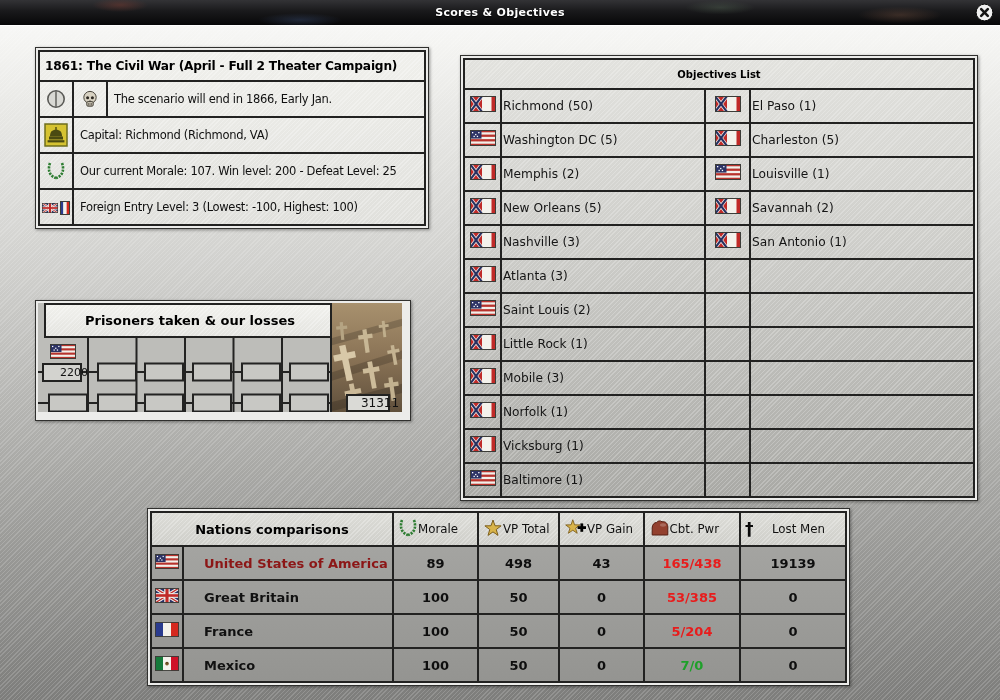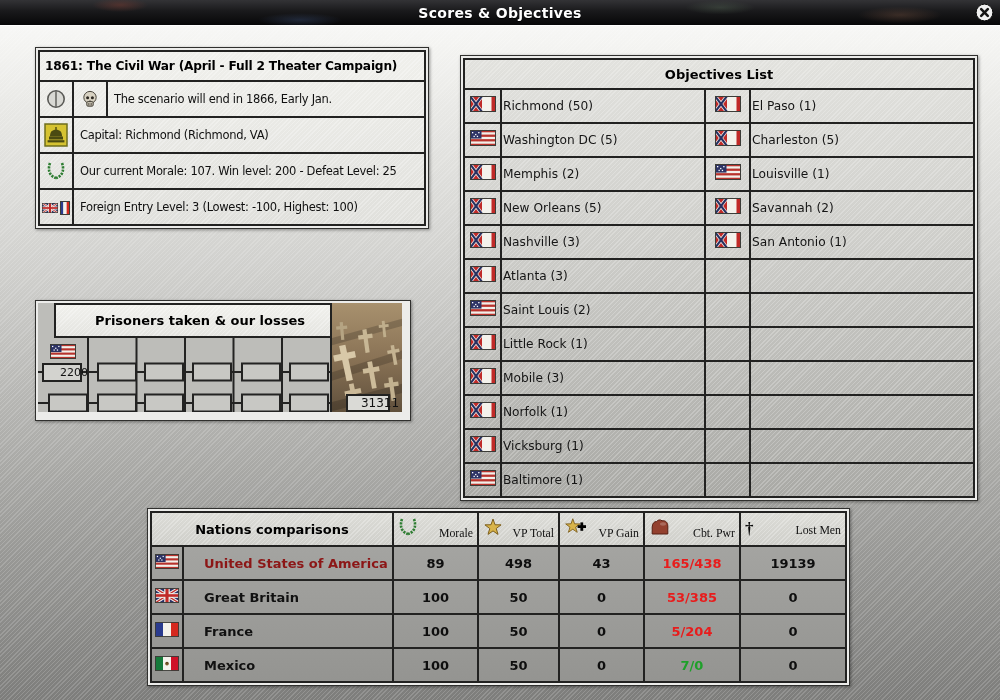--- a/index.html
+++ b/index.html
@@ -8,21 +8,21 @@
 
   
   .titlebar { position:absolute; left:0; top:0; width:1000px; height:25px;
       background:
         radial-gradient(40px 10px at 12% 20%, rgba(120,60,50,.5), transparent 70%),
         radial-gradient(60px 10px at 30% 80%, rgba(60,80,120,.4), transparent 70%),
         radial-gradient(50px 10px at 72% 30%, rgba(90,110,90,.35), transparent 70%),
         radial-gradient(60px 12px at 90% 60%, rgba(130,90,70,.35), transparent 70%),
         linear-gradient(180deg,#333336 0%,#19191b 45%,#070708 100%);
       display:flex; align-items:center; justify-content:center; }
-  .titlebar-title { color:#ffffff; font-weight:bold; font-size:14px; letter-spacing:.3px;
+  .titlebar-title { color:#ffffff; font-weight:bold; font-size:11px; letter-spacing:.3px;
       text-shadow:0 1px 1px #000; }
   .close-btn { position:absolute; right:6px; top:3px; width:19px; height:19px; cursor:pointer; }
 
   
   .dialog { position:absolute; left:0; top:25px; width:1000px; height:675px;
       border-top:1px solid #ffffff;
       background:
         repeating-linear-gradient(315deg, rgba(255,255,255,.16) 0px, rgba(255,255,255,.16) 1px, rgba(0,0,0,0) 1px, rgba(0,0,0,0) 3px),
         linear-gradient(180deg,#f7f7f5 0%,#e9e9e6 12%,#d0d0cd 36%,#a8a8a5 66%,#7d7d7b 100%); }
 
@@ -41,28 +41,28 @@
       padding:0 2px 0 5px; color:#000; letter-spacing:-0.2px; }
   .icon-cell { width:34px; height:32px; text-align:center; }
   .icon-cell svg, .icon-cell span { vertical-align:middle; }
   .text-cell { padding-left:6px; font-size:11.5px; color:#101010; letter-spacing:-0.3px; }
 
   
   #objectives-panel { left:460px; top:55px; width:512px; }
   #objectives-panel table { background:
       repeating-linear-gradient(315deg, rgba(255,255,255,.22) 0 1px, transparent 1px 3px),
       linear-gradient(#e2e2de 0%,#cfcfcb 40%,#a9a9a5 100%); }
-  .obj-title { height:26px; font-size:13px; font-weight:bold; text-align:center; color:#000; }
+  .obj-title { height:26px; font-size:10px; font-weight:bold; text-align:center; color:#000; }
   .obj-flag { text-align:center; height:30px; }
   .obj-name { font-size:12.2px; color:#151515; }
 
   
   #prisoners-panel { left:35px; top:300px; width:370px; height:115px; }
   .pris-inner { position:relative; width:364px; height:109px; background:#bdbdb9; }
-  .pris-header { position:absolute; left:16px; top:0; width:292px; height:35px; box-sizing:border-box;
+  .pris-header { position:absolute; left:6px; top:0; width:292px; height:35px; box-sizing:border-box;
       border:2px solid #222221; display:flex; align-items:center; justify-content:center;
       font-weight:bold; font-size:13px; color:#000;
       background:
         repeating-linear-gradient(315deg, rgba(255,255,255,.3) 0 1px, transparent 1px 3px),
         linear-gradient(#f1f1ed,#e4e4e0); }
   .pris-chart { position:absolute; left:0; top:35px; width:292px; height:74px; }
   .pris-img { position:absolute; left:292px; top:0; width:72px; height:109px; box-sizing:border-box;
       border-left:2px solid #222221; }
   .pris-flag { position:absolute; left:12px; top:41px; }
   .pris-box { position:absolute; box-sizing:border-box; border:2px solid #222221;
@@ -71,22 +71,22 @@
   #prisoners-count { left:4px; top:60px; width:40px; height:19px; }
   #losses-count { left:308px; top:91px; width:44px; height:18px; font-size:12px; background:#dadad6; }
 
   
   #nations-panel { left:147px; top:508px; width:697px; }
   #nations-panel table { background: linear-gradient(#a8a8a5,#949491); }
   #nations-panel th { height:30px; background:
       repeating-linear-gradient(315deg, rgba(255,255,255,.25) 0 1px, transparent 1px 3px),
       linear-gradient(#dcdcd7,#cfcfca); }
   .nations-title { font-size:13px; font-weight:bold; color:#000; }
-  .nh { display:flex; align-items:flex-end; justify-content:space-between; padding:0 3px 0 3px;
-        font-size:11.8px; font-weight:normal; color:#111;font-family:Liberation Serif, serif; }
+  .nh { display:flex; align-items:center; justify-content:space-between; padding:0 19px 0 3px;
+        font-size:11.8px; font-weight:normal; color:#111; }
   .nflag { text-align:center; height:30px; }
   .nname { text-align:left; padding-left:20px; font-weight:bold; font-size:13px; }
   .ncell { text-align:center; font-weight:bold; font-size:13px; color:#0e0e0e; }
   .val-red { color:#e81c1c; }
   .val-green { color:#1fa02a; }
 </style>
 </head>
 <body>
 
 <div class="screen">

